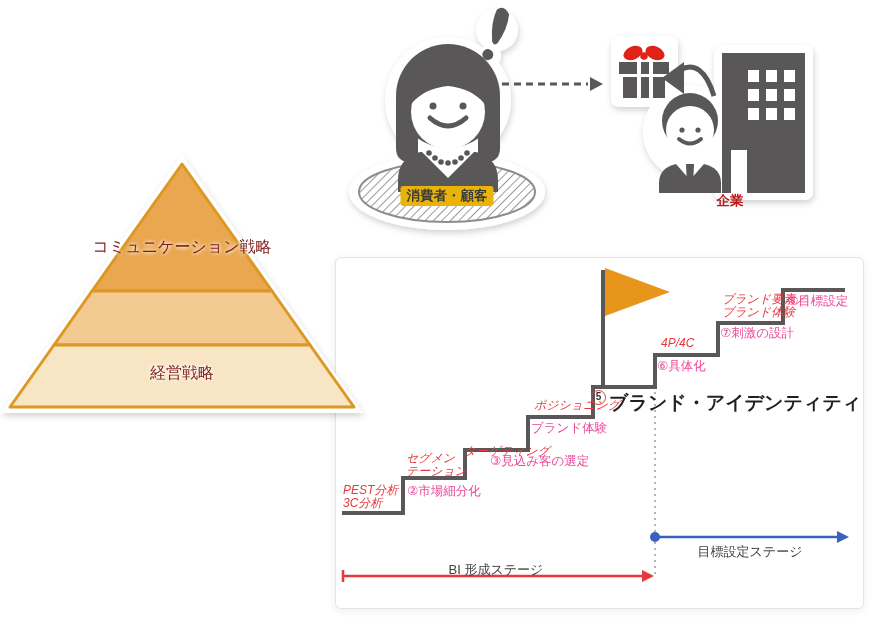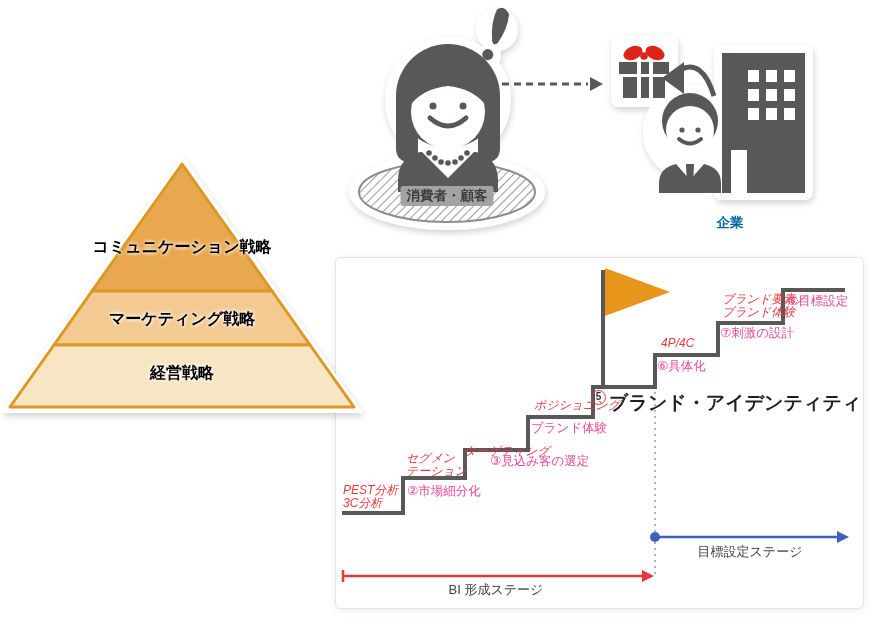--- a/index.html
+++ b/index.html
@@ -2,31 +2,31 @@
 <html><head>
 <meta charset="utf-8">
 <style>
   html,body{margin:0;padding:0;background:#fff;}
   #stage{position:relative;width:880px;height:628px;background:#fff;overflow:hidden;
          font-family:"Liberation Sans","DejaVu Sans",sans-serif;}
   #panel{position:absolute;left:335px;top:257px;width:527px;height:350px;background:#fff;
          border:1px solid #e4e4e4;border-radius:6px;box-shadow:0 2px 8px rgba(0,0,0,0.07);}
   svg#gfx{position:absolute;left:0;top:0;}
   .label{position:absolute;margin:0;}
-  .pyr{font-weight:bold;font-size:16px;color:#000000;transform:translateX(-50%);white-space:nowrap;
+  .pyr{font-weight:normal;font-size:16px;color:#7f1d1d;transform:translateX(-50%);white-space:nowrap;
        text-shadow:0 0 4px #fff,0 0 4px #fff;}
   .method{color:#e8383d;font-size:12px;font-style:italic;line-height:1.12;white-space:pre-line;}
   .step{color:#ec4899;font-size:12.5px;line-height:1.25;white-space:pre-line;}
   .step5txt{font-weight:bold;font-size:19px;color:#1f1f1f;white-space:nowrap;}
   .num5{position:absolute;box-sizing:border-box;width:15px;height:15px;border:1.4px solid #e8383d;
         border-radius:50%;color:#333;font-size:10px;font-weight:bold;text-align:center;line-height:12px;}
   .stage{font-size:13px;color:#424242;transform:translateX(-50%);white-space:nowrap;}
-  .consumer-label{font-weight:bold;font-size:13.5px;color:#3c3c3c;background:#a3a3a3;padding:1px 6px;
+  .consumer-label{font-weight:bold;font-size:13.5px;color:#3c3c3c;background:#eab308;padding:1px 6px;
         border-radius:3px;transform:translate(-50%,-50%);white-space:nowrap;}
-  .company-label{font-weight:bold;font-size:13.5px;color:#0369a1;transform:translateX(-50%);white-space:nowrap;margin-top:22px;}
+  .company-label{font-weight:bold;font-size:13.5px;color:#b91c1c;transform:translateX(-50%);white-space:nowrap;}
 </style>
 </head>
 <body>
 
 <div id="stage">
 
   <div id="panel"></div>
 
   <svg id="gfx" width="880" height="628" viewBox="0 0 880 628">
     <defs>
@@ -151,21 +151,20 @@
       </g>
       <g>
         <circle cx="655" cy="537" r="5" fill="#3a62bd"></circle>
         <line x1="655" y1="537" x2="837" y2="537" stroke="#3a62bd" stroke-width="2.5"></line>
         <polygon points="837,531 849,537 837,543" fill="#3a62bd"></polygon>
       </g>
     </g>
   </svg>
 
   <div class="label pyr" style="left:182px;top:237px;">コミュニケーション戦略</div>
-  <div class="label pyr" style="left:182px;top:309px;">マーケティング戦略</div>
   <div class="label pyr" style="left:182px;top:363px;">経営戦略</div>
 
   <div class="label consumer-label" style="left:447px;top:196px;">消費者・顧客</div>
   <div class="label company-label" style="left:730px;top:192px;">企業</div>
 
   <div class="label method" style="left:343px;top:484px;">PEST分析
 3C分析</div>
 
   <div class="label method" style="left:406px;top:452px;">セグメン
 テーション</div>
@@ -182,16 +181,16 @@
 
   <div class="label method" style="left:661px;top:337px;">4P/4C</div>
   <div class="label step" style="left:657px;top:359px;">⑥具体化</div>
 
   <div class="label method" style="left:722px;top:293px;">ブランド要素／
 ブランド体験</div>
   <div class="label step" style="left:720px;top:326px;">⑦刺激の設計</div>
 
   <div class="label step" style="left:787px;top:294px;">⑧目標設定</div>
 
-  <div class="label stage" style="left:496px;top:581px;">BI 形成ステージ</div>
+  <div class="label stage" style="left:496px;top:561px;">BI 形成ステージ</div>
   <div class="label stage" style="left:750px;top:543px;">目標設定ステージ</div>
 
 </div>
 
 </body></html>

